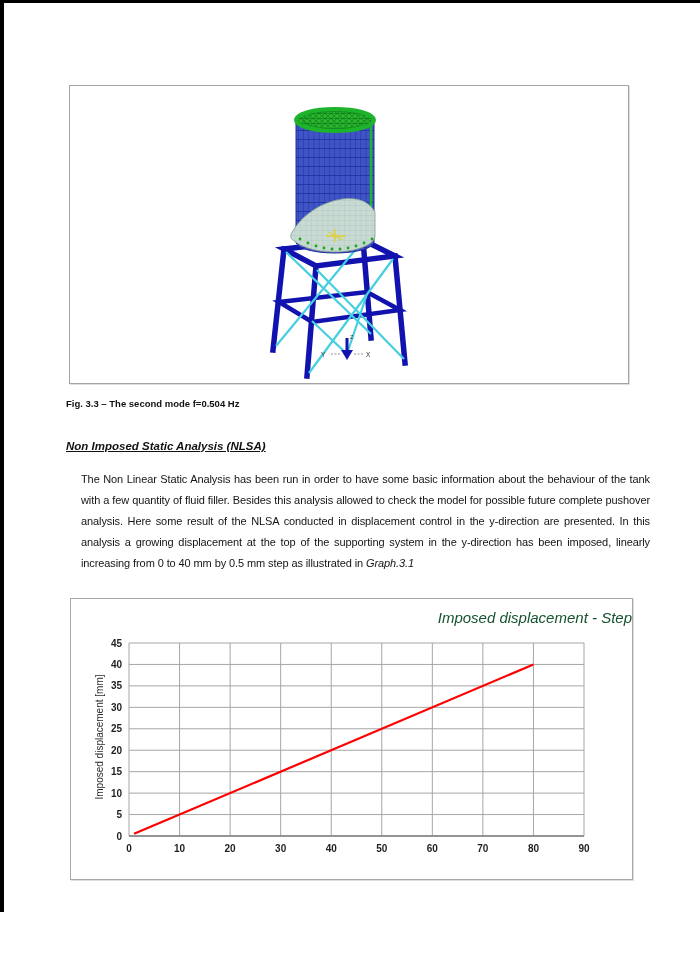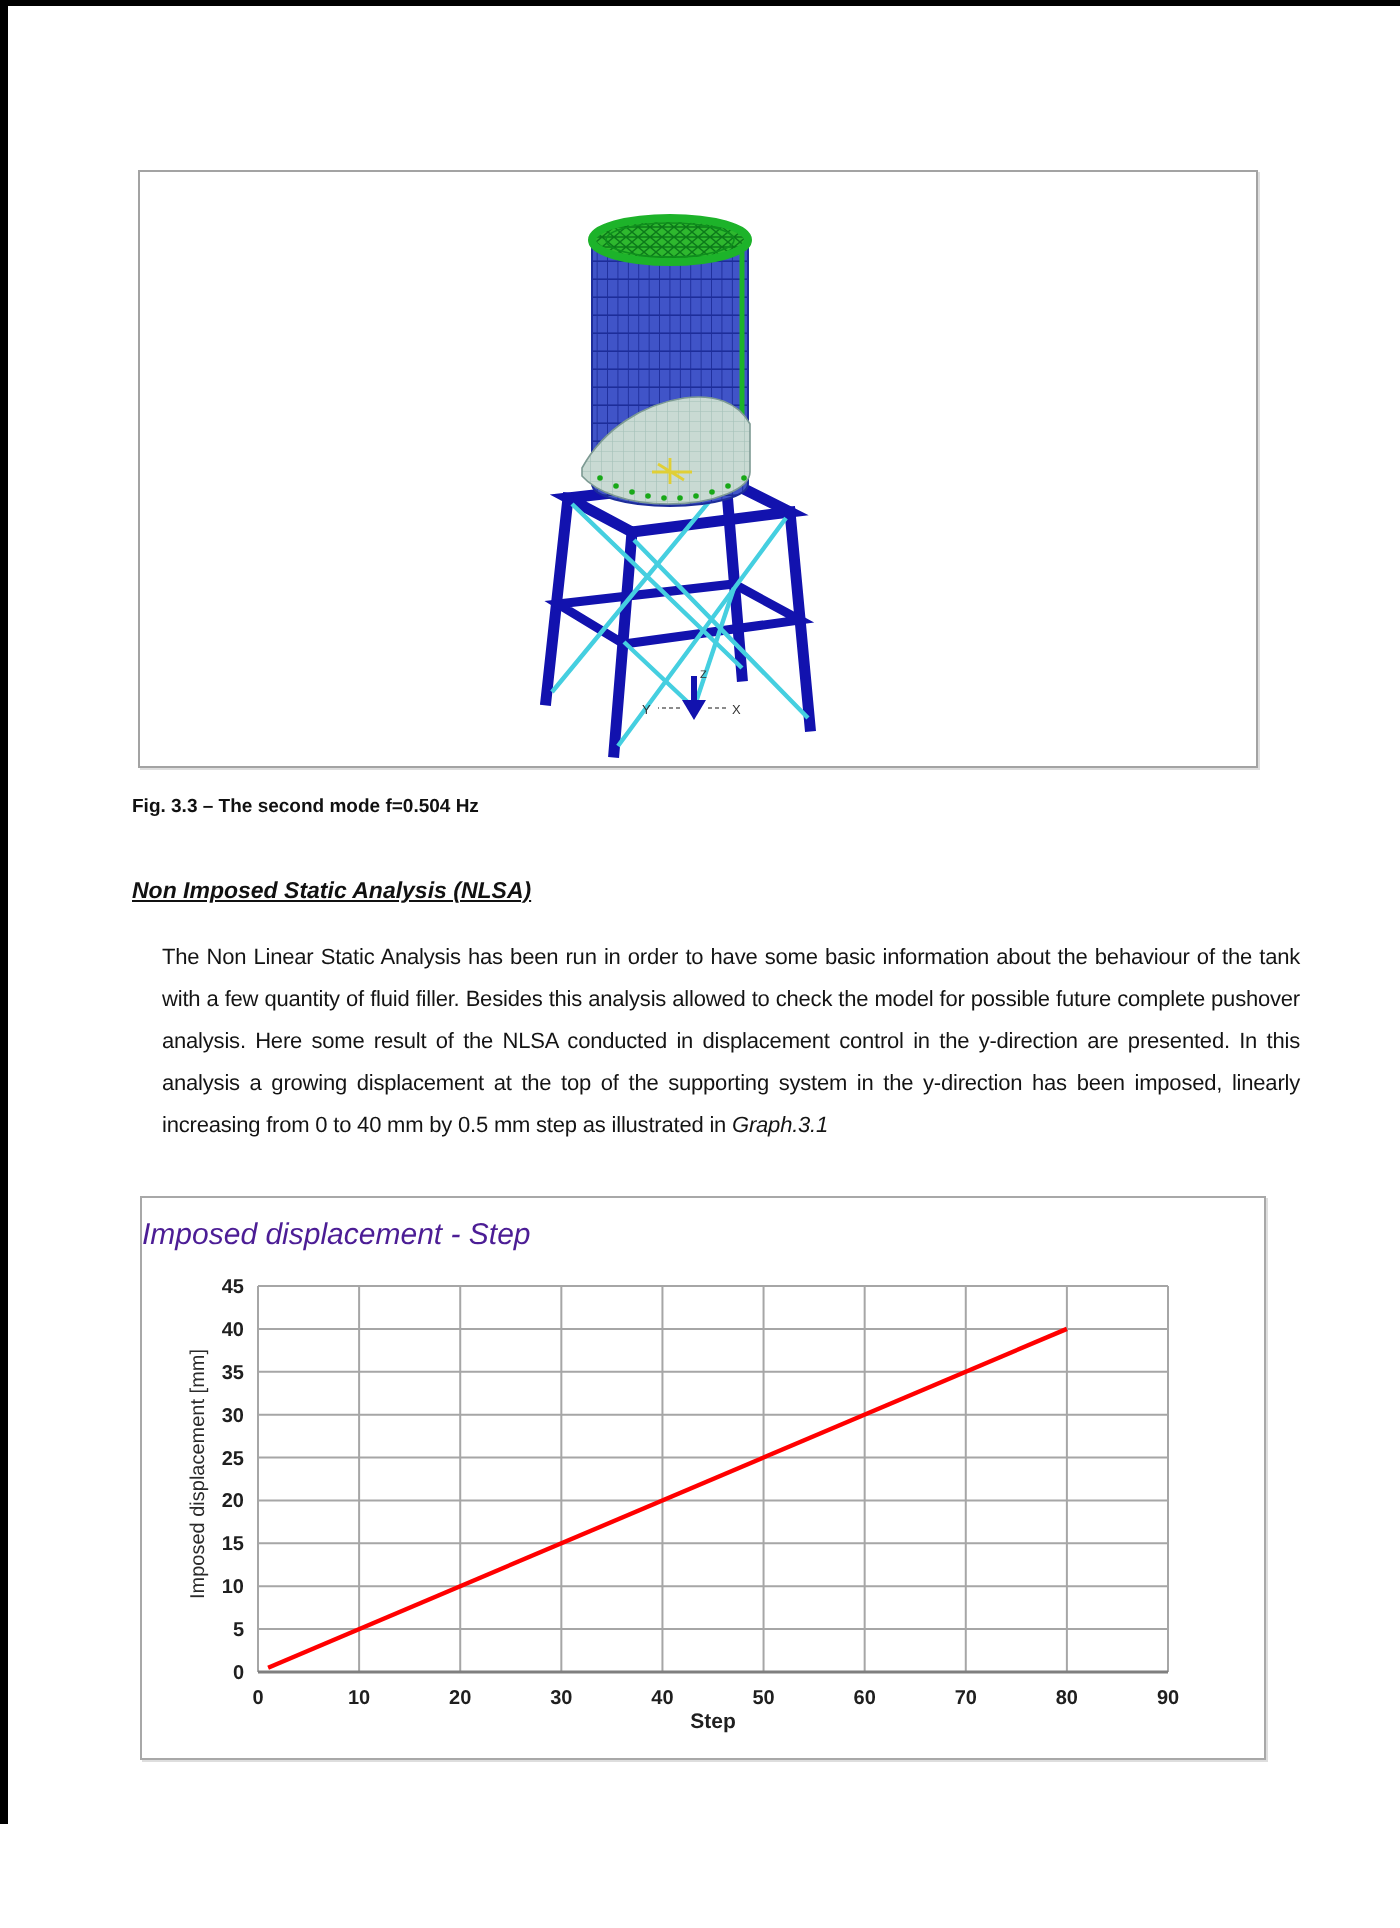--- a/index.html
+++ b/index.html
@@ -9,22 +9,22 @@
   .fig-frame{position:absolute;left:69px;top:85px;width:560px;height:299px;
              border:1px solid #a3a3a3;box-shadow:1px 1px 0 #dedede;background:#fff;box-sizing:border-box;}
   .fig-caption{position:absolute;left:66px;top:398px;font-size:9.5px;font-weight:bold;color:#111;}
   .section-heading{position:absolute;left:66px;top:440px;font-size:11.5px;font-weight:bold;
                    font-style:italic;text-decoration:underline;color:#111;}
   .body-par{position:absolute;left:66px;top:469px;width:569px;font-size:11px;line-height:21px;
             text-align:justify;color:#141414;letter-spacing:-0.1px;margin-left:15px;}
   .body-par .ref{font-style:italic;}
   .chart-frame{position:absolute;left:70px;top:598px;width:563px;height:282px;
                border:1px solid #a8a8a8;box-shadow:1px 1px 0 #dedede;background:#fff;box-sizing:border-box;}
-  .chart-title{position:absolute;left:0;top:10px;width:561px;text-align:left;
-               font-size:15px;font-style:italic;color:#4c1d95;}
+  .chart-title{position:absolute;left:0;top:10px;width:561px;text-align:right;
+               font-size:15px;font-style:italic;color:#14532d;}
   .chart-svg{position:absolute;left:0;top:0;}
   .tick{font-family:"Liberation Sans",sans-serif;font-size:10px;font-weight:bold;fill:#1f1f1f;}
   .xlabel{position:absolute;left:0;top:256px;width:571px;text-align:center;
           font-size:10.5px;font-weight:bold;color:#1f1f1f;}
   .ylabel{position:absolute;left:-50px;top:131px;width:160px;height:14px;text-align:center;
           font-size:10px;color:#2a2a2a;transform:rotate(-90deg);}
   .graph-caption{position:absolute;left:66px;top:895px;font-size:9.5px;font-weight:normal;color:#111;margin-top:16px;}
   .page-number{position:absolute;left:614px;top:913px;width:24px;text-align:center;font-size:11px;color:#1a1a1a;}
   .axis-lab{font-family:"Liberation Sans",sans-serif;font-size:6.5px;fill:#333;}
 </style>
@@ -148,20 +148,19 @@
         <line x1="411.8888888888889" y1="237" x2="411.8888888888889" y2="44" stroke="#a6a6a6" stroke-width="1"></line>
         <text x="411.8888888888889" y="253" text-anchor="middle" class="tick">70</text>
         <line x1="462.4444444444444" y1="237" x2="462.4444444444444" y2="44" stroke="#a6a6a6" stroke-width="1"></line>
         <text x="462.4444444444444" y="253" text-anchor="middle" class="tick">80</text>
         <line x1="513" y1="237" x2="513" y2="44" stroke="#a6a6a6" stroke-width="1"></line>
         <text x="513" y="253" text-anchor="middle" class="tick">90</text>
         <line x1="58" y1="237" x2="513" y2="237" stroke="#7f7f7f" stroke-width="1.6"></line>
         <polyline points="63.05555555555556,234.85555555555555 462.4444444444444,65.44444444444446" fill="none" stroke="#ff0000" stroke-width="2.2"></polyline>
       </svg>
     <div class="ylabel">Imposed displacement [mm]</div>
-    <div class="xlabel">Step</div>
   </div>
 
   <div class="graph-caption">Graph. 3.1</div>
 
   <div class="page-number">8</div>
 
 </div>
 
 </body></html>

